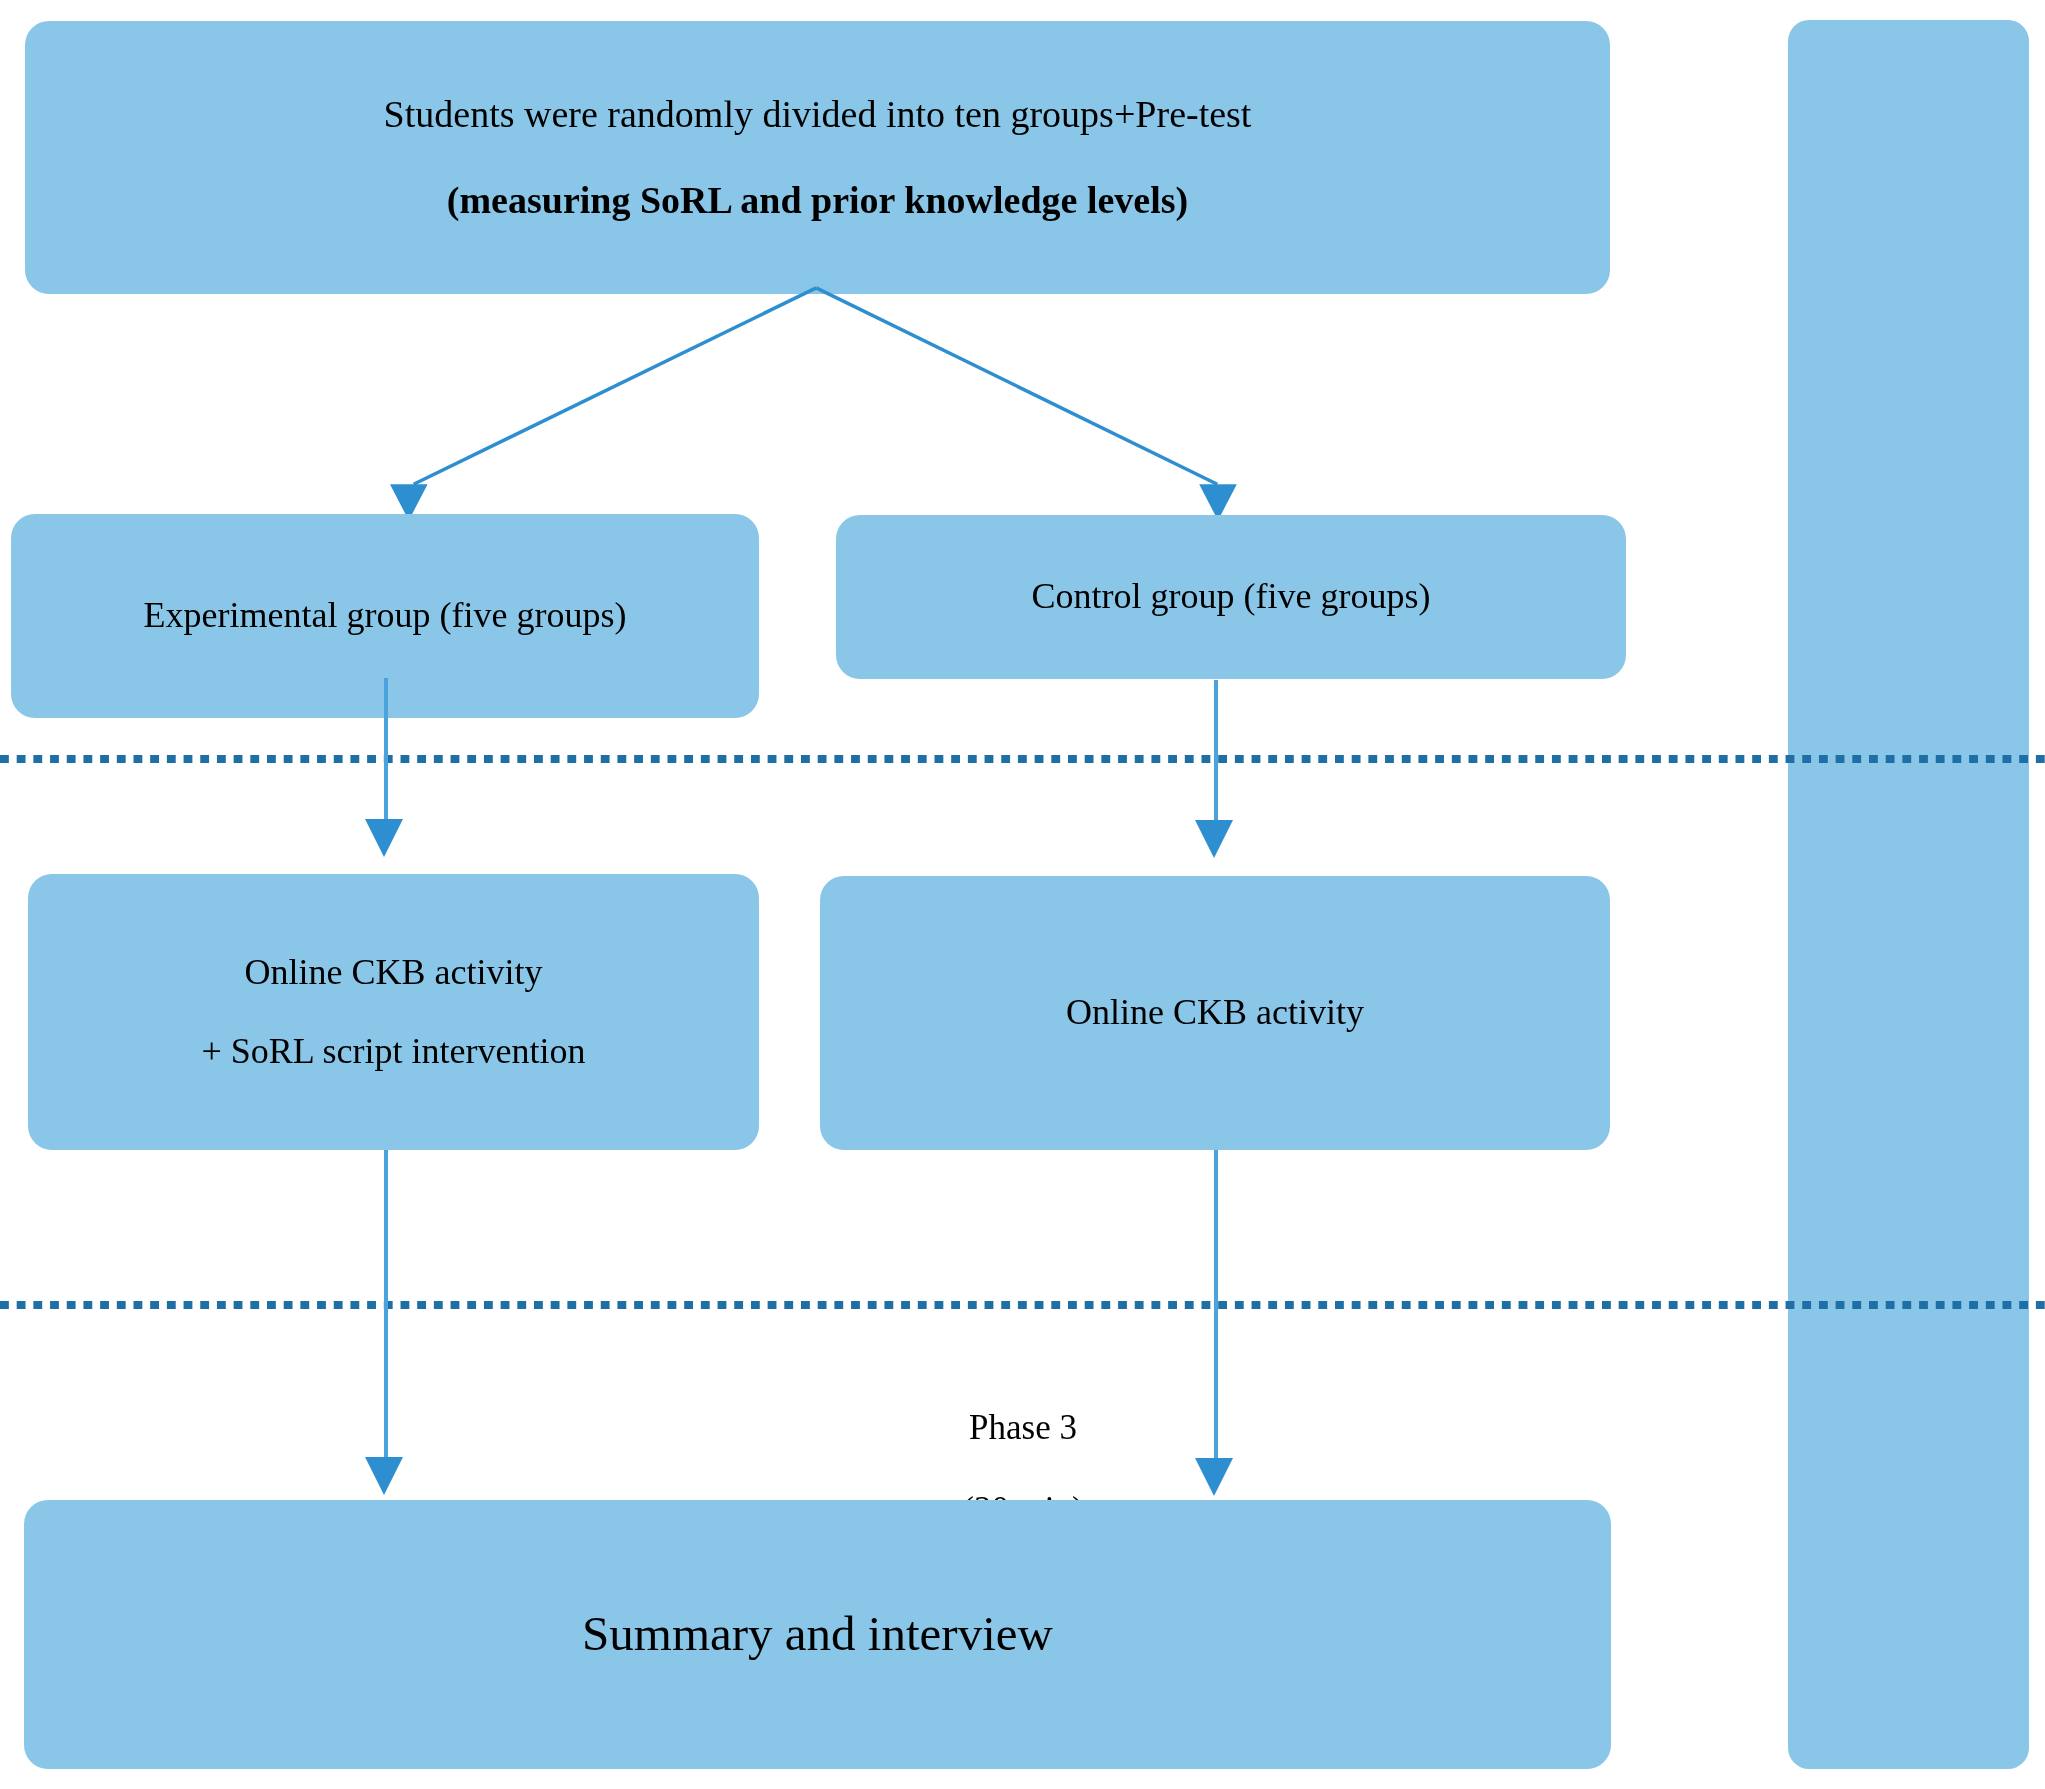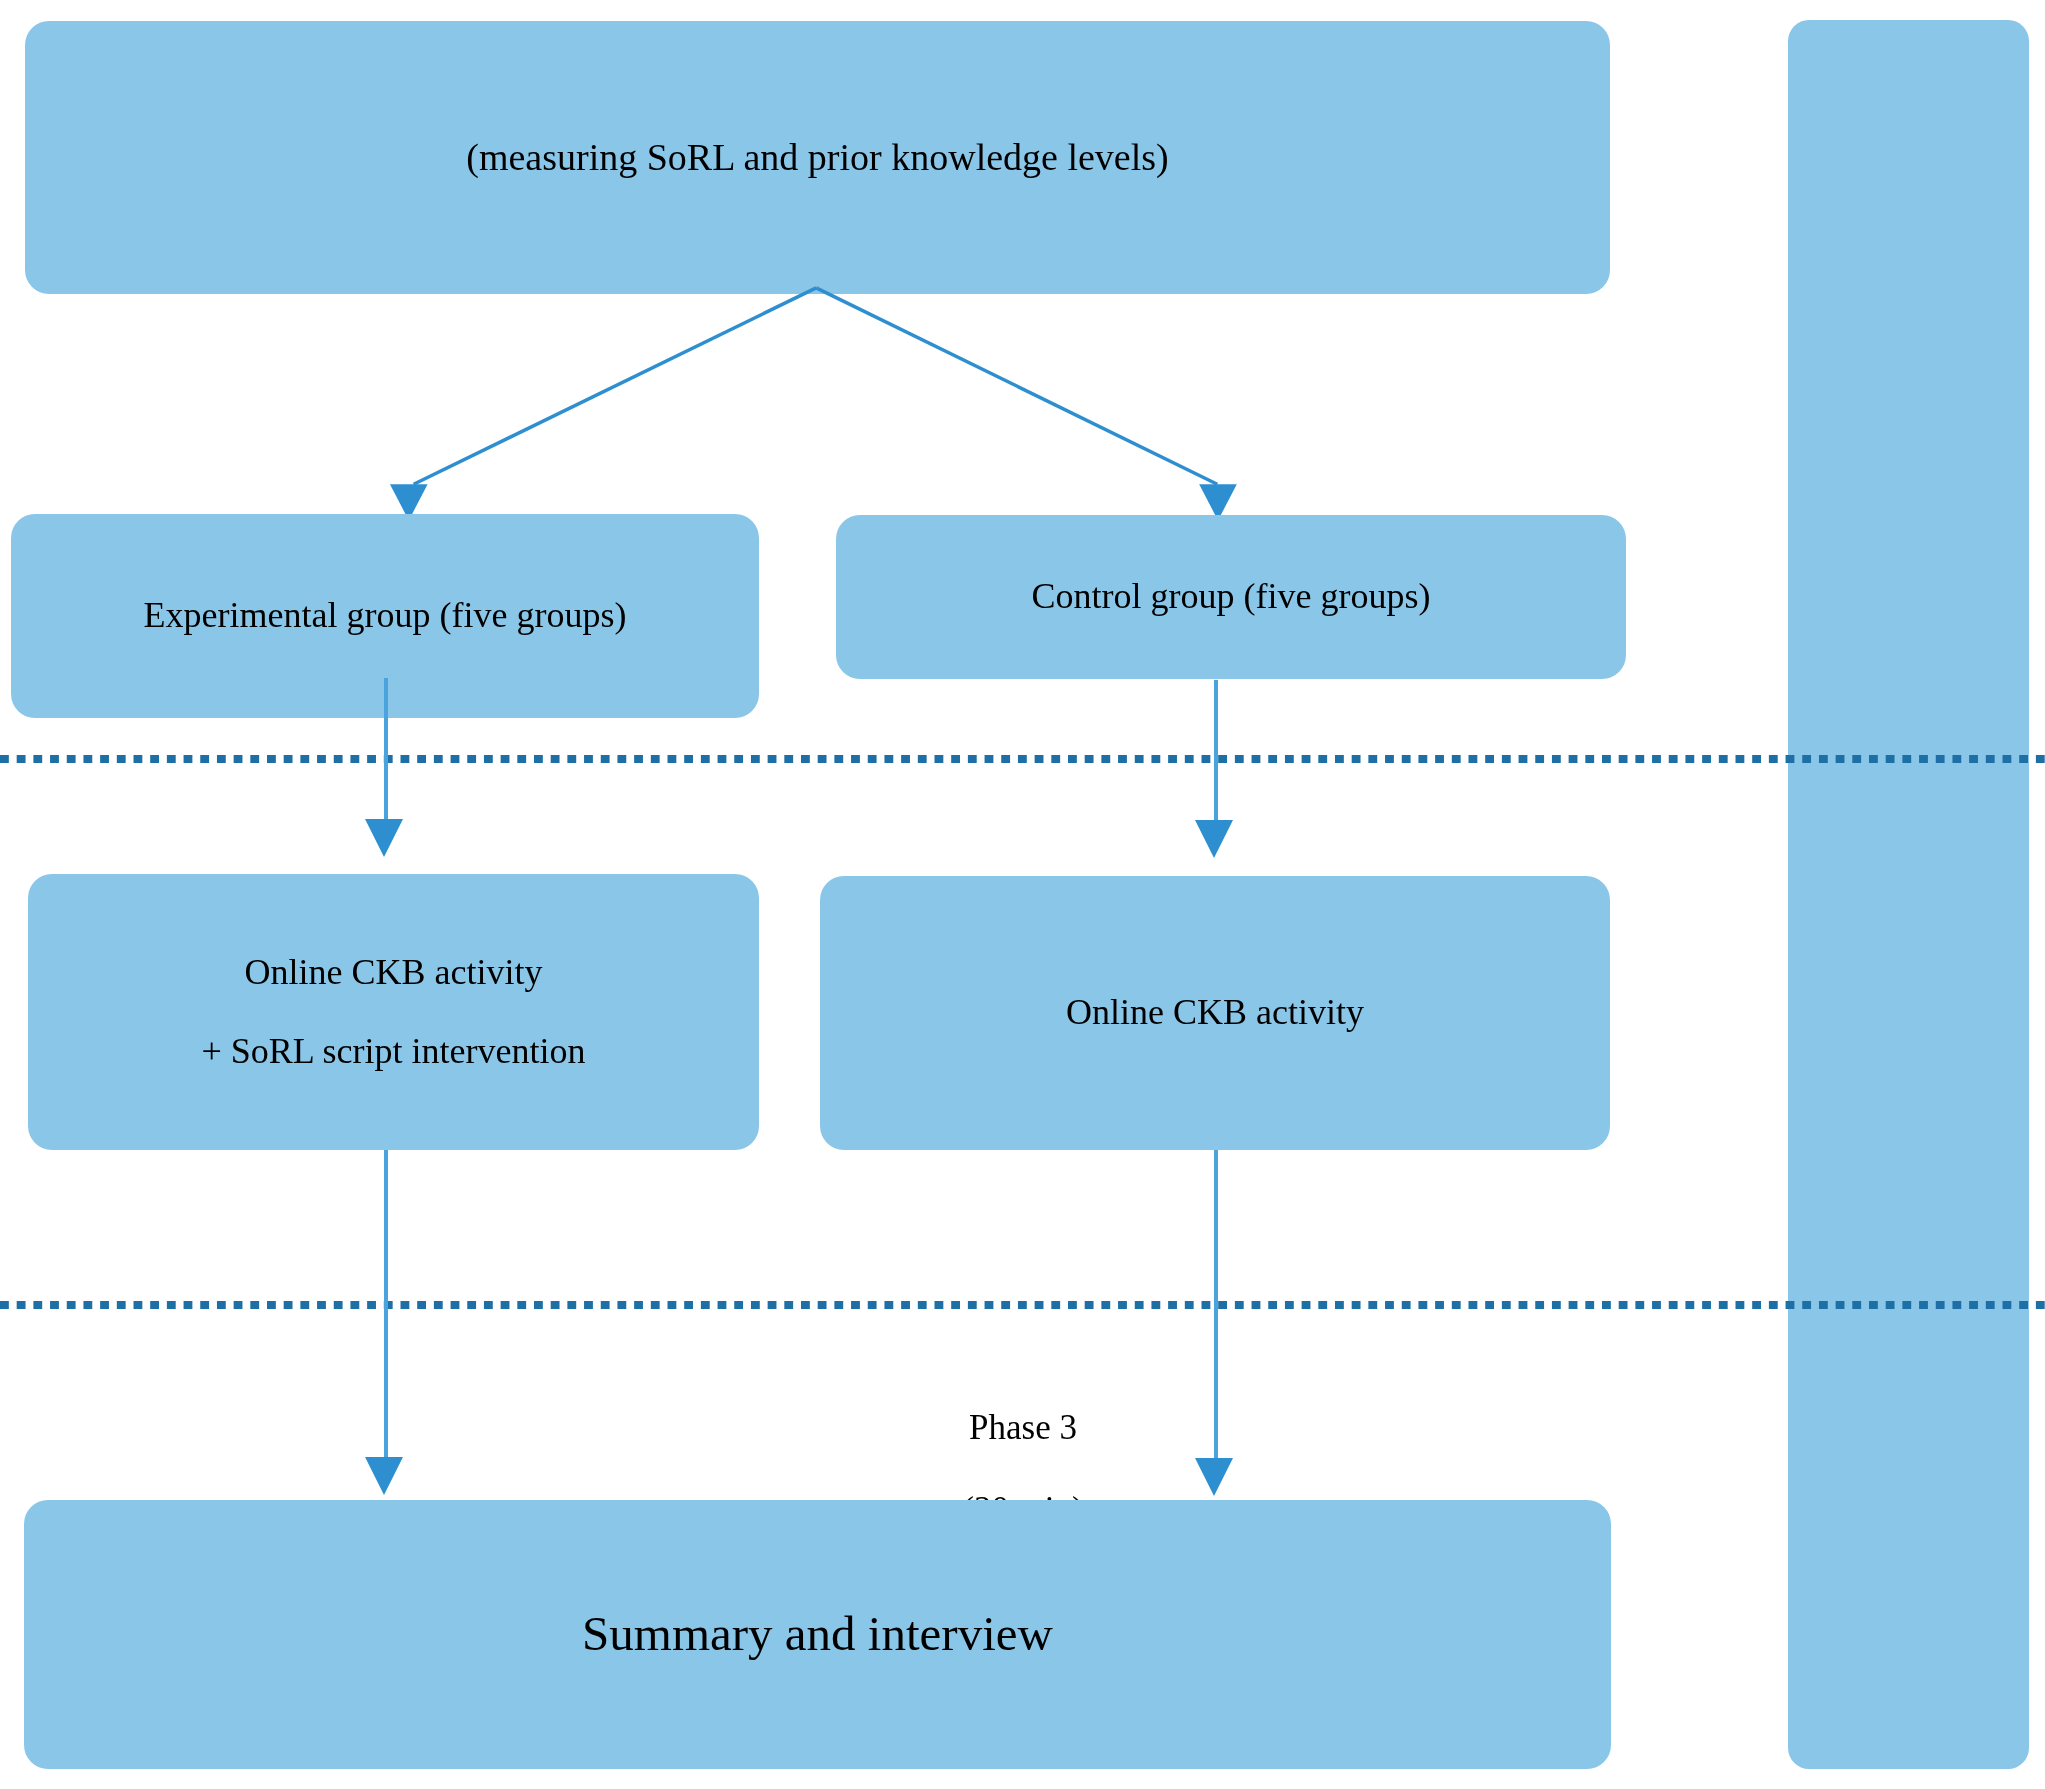--- a/index.html
+++ b/index.html
@@ -33,21 +33,21 @@
     display: block;
     line-height: 1.15;
     white-space: nowrap;
   }
   
   #node-pretest {
     left: 25px;  top: 21px;
     width: 1585px; height: 273px;
     font-size: 38px;
   }
-  #node-pretest .line + .line { margin-top: 42px; }
+  #node-pretest .line + .line { margin-top: 42px; font-weight: bold; }
 
   #node-experimental {
     left: 11px; top: 514px;
     width: 748px; height: 204px;
     font-size: 36px;
   }
   #node-control {
     left: 820px; top: 515px;
     width: 790px; height: 164px;
     font-size: 36px;
@@ -152,20 +152,21 @@
   </div>
   <div class="phase-label" id="phase-3">
     <span>Phase 3</span>
     <span class="sub">(30 min)</span>
   </div>
 
   <div class="divider" id="divider-1"></div>
   <div class="divider" id="divider-2"></div>
 
   <div class="node" id="node-pretest">
+    <span class="line">Students were randomly divided into ten groups+Pre-test</span>
     <span class="line">(measuring SoRL and prior knowledge levels)</span>
   </div>
 
   <svg id="branch-svg" viewBox="0 0 2938 340">
     <line x1="1172" y1="14" x2="594" y2="296" stroke="#2e8fd0" stroke-width="5"></line>
     <line x1="1172" y1="14" x2="1748" y2="296" stroke="#2e8fd0" stroke-width="5"></line>
     <polygon points="560,296 614,296 587,348" fill="#2e8fd0"></polygon>
     <polygon points="1722,296 1776,296 1749,348" fill="#2e8fd0"></polygon>
   </svg>
 

